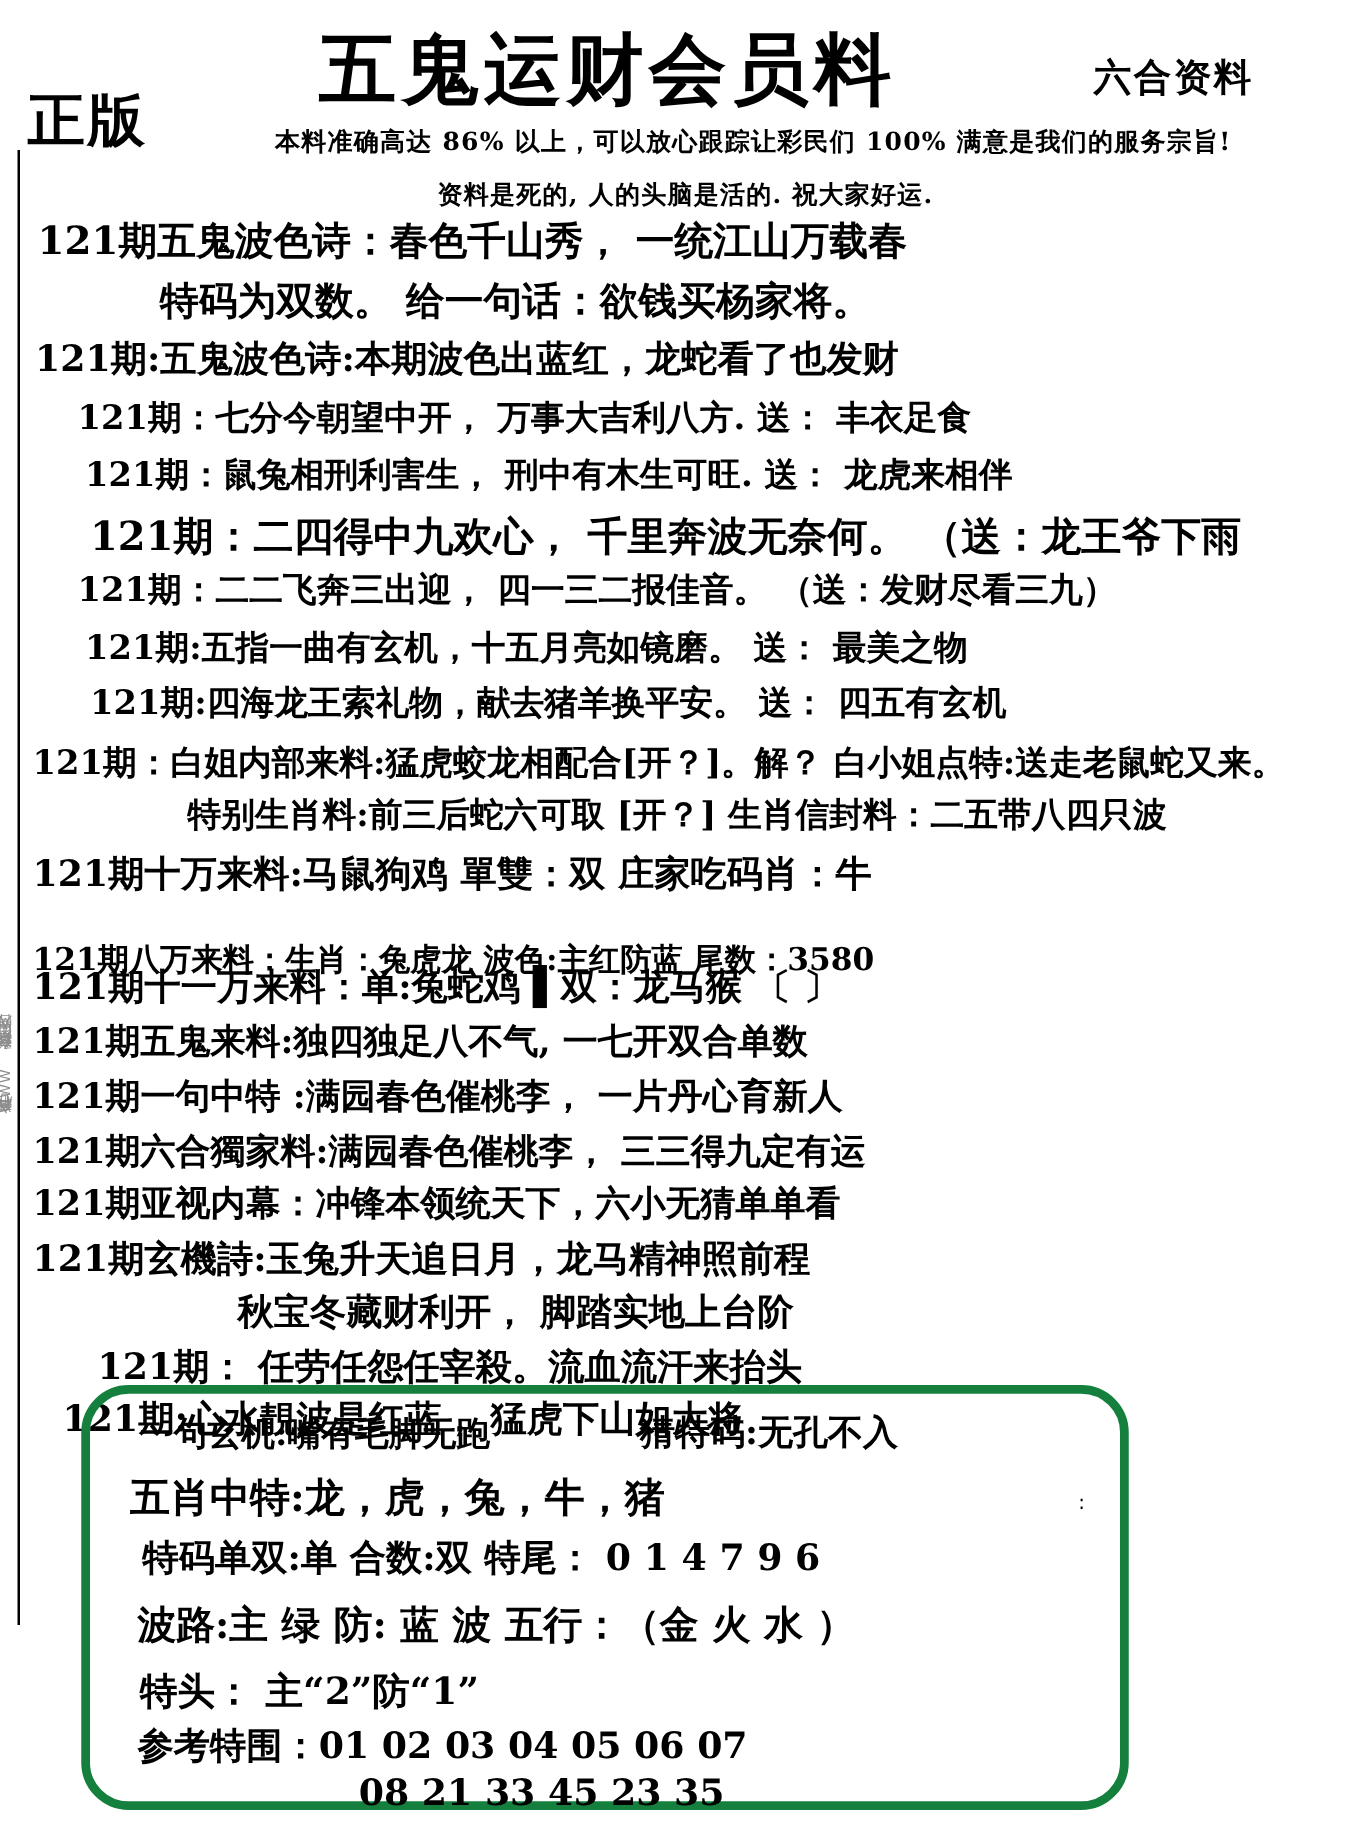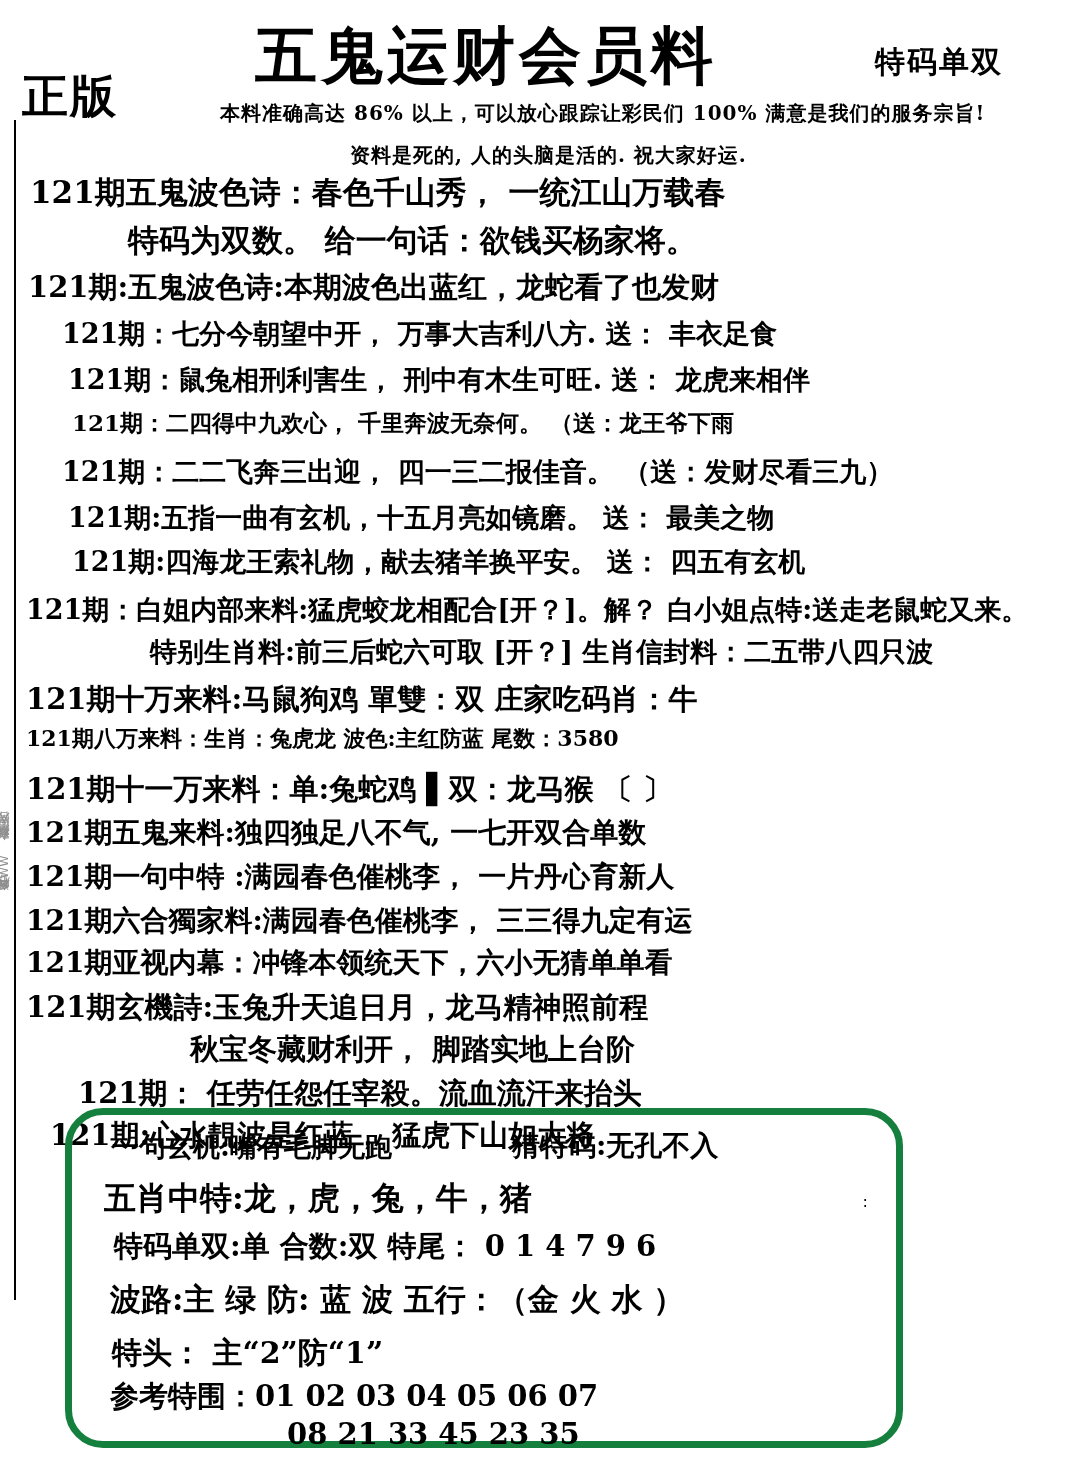--- a/index.html
+++ b/index.html
@@ -134,38 +134,38 @@
 </head>
 <body>
 
 <div class="page">
 
   <div class="edge-line"></div>
   <div class="edge-wm">六合资料中心 WWW 六合彩资料库 图库 六合网</div>
 
   <div class="corner-badge">正版</div>
   <div class="main-title">五鬼运财会员料</div>
-  <div class="sub-brand">特码单双</div>
+  <div class="sub-brand">六合资料</div>
   <div class="slogan1">本料准确高达 86% 以上，可以放心跟踪让彩民们 100% 满意是我们的服务宗旨!</div>
   <div class="slogan2">资料是死的, 人的头脑是活的. 祝大家好运.</div>
 
   <div class="lines" id="lines-container">
       <div class="line" style="position: absolute; left: 30px; top: 0px; font-size: 31px; text-align: center;">121期五鬼波色诗：春色千山秀， 一统江山万载春</div>
       <div class="line" style="position: absolute; left: 128px; top: 48px; font-size: 31px;">特码为双数。 给一句话：欲钱买杨家将。</div>
       <div class="line" style="position: absolute; left: 28px; top: 96px; font-size: 29px;">121期:五鬼波色诗:本期波色出蓝红，龙蛇看了也发财</div>
       <div class="line" style="position: absolute; left: 62px; top: 144px; font-size: 27px;">121期：七分今朝望中开， 万事大吉利八方. 送： 丰衣足食</div>
       <div class="line" style="position: absolute; left: 68px; top: 190px; font-size: 27px;">121期：鼠兔相刑利害生， 刑中有木生可旺. 送： 龙虎来相伴</div>
-      <div class="line" style="position: absolute; left: 72px; top: 236px; font-size: 23px;">121期：二四得中九欢心， 千里奔波无奈何。 （送：龙王爷下雨</div>
+      <div class="line" style="position: absolute; left: 72px; top: 236px; font-size: 32px;">121期：二四得中九欢心， 千里奔波无奈何。 （送：龙王爷下雨</div>
       <div class="line" style="position: absolute; left: 62px; top: 282px; font-size: 27px;">121期：二二飞奔三出迎， 四一三二报佳音。 （送：发财尽看三九）</div>
       <div class="line" style="position: absolute; left: 68px; top: 328px; font-size: 27px; text-align: center;">121期:五指一曲有玄机，十五月亮如镜磨。 送： 最美之物</div>
       <div class="line" style="position: absolute; left: 72px; top: 372px; font-size: 27px;">121期:四海龙王索礼物，献去猪羊换平安。 送： 四五有玄机</div>
       <div class="line" style="position: absolute; left: 26px; top: 420px; font-size: 27px;">121期：白姐内部来料:猛虎蛟龙相配合[开？]。解？ 白小姐点特:送走老鼠蛇又来。</div>
       <div class="line" style="position: absolute; left: 150px; top: 462px; font-size: 27px;">特别生肖料:前三后蛇六可取 [开？] 生肖信封料：二五带八四只波</div>
       <div class="line" style="position: absolute; left: 26px; top: 508px; font-size: 29px;">121期十万来料:马鼠狗鸡 單雙：双 庄家吃码肖：牛</div>
-      <div class="line" style="position: absolute; left: 26px; top: 552px; font-size: 22px;">121期八万来料：生肖：兔虎龙 波色:主红防蓝 尾数：3580</div>
+      <div class="line" style="position: absolute; left: 26px; top: 579px; font-size: 25px;">121期八万来料：生肖：兔虎龙 波色:主红防蓝 尾数：3580</div>
       <div class="line" style="position: absolute; left: 26px; top: 598px; font-size: 29px;">121期十一万来料：单:兔蛇鸡 ▌双：龙马猴 〔 〕</div>
       <div class="line" style="position: absolute; left: 26px; top: 642px; font-size: 28px;">121期五鬼来料:独四独足八不气, 一七开双合单数</div>
       <div class="line" style="position: absolute; left: 26px; top: 686px; font-size: 28px;">121期一句中特 :满园春色催桃李， 一片丹心育新人</div>
       <div class="line" style="position: absolute; left: 26px; top: 730px; font-size: 28px;">121期六合獨家料:满园春色催桃李， 三三得九定有运</div>
       <div class="line" style="position: absolute; left: 26px; top: 772px; font-size: 28px;">121期亚视内幕：冲锋本领统天下，六小无猜单单看</div>
       <div class="line" style="position: absolute; left: 26px; top: 816px; font-size: 29px;">121期玄機詩:玉兔升天追日月，龙马精神照前程</div>
       <div class="line" style="position: absolute; left: 190px; top: 858px; font-size: 29px;">秋宝冬藏财利开， 脚踏实地上台阶</div>
       <div class="line" style="position: absolute; left: 78px; top: 902px; font-size: 29px;">121期： 任劳任怨任宰殺。流血流汗来抬头</div>
       <div class="line" style="position: absolute; left: 26px; top: 944px; font-size: 29px; margin-left: 24px;">121期:心水靚波是红蓝， 猛虎下山如大将</div>
     </div>

